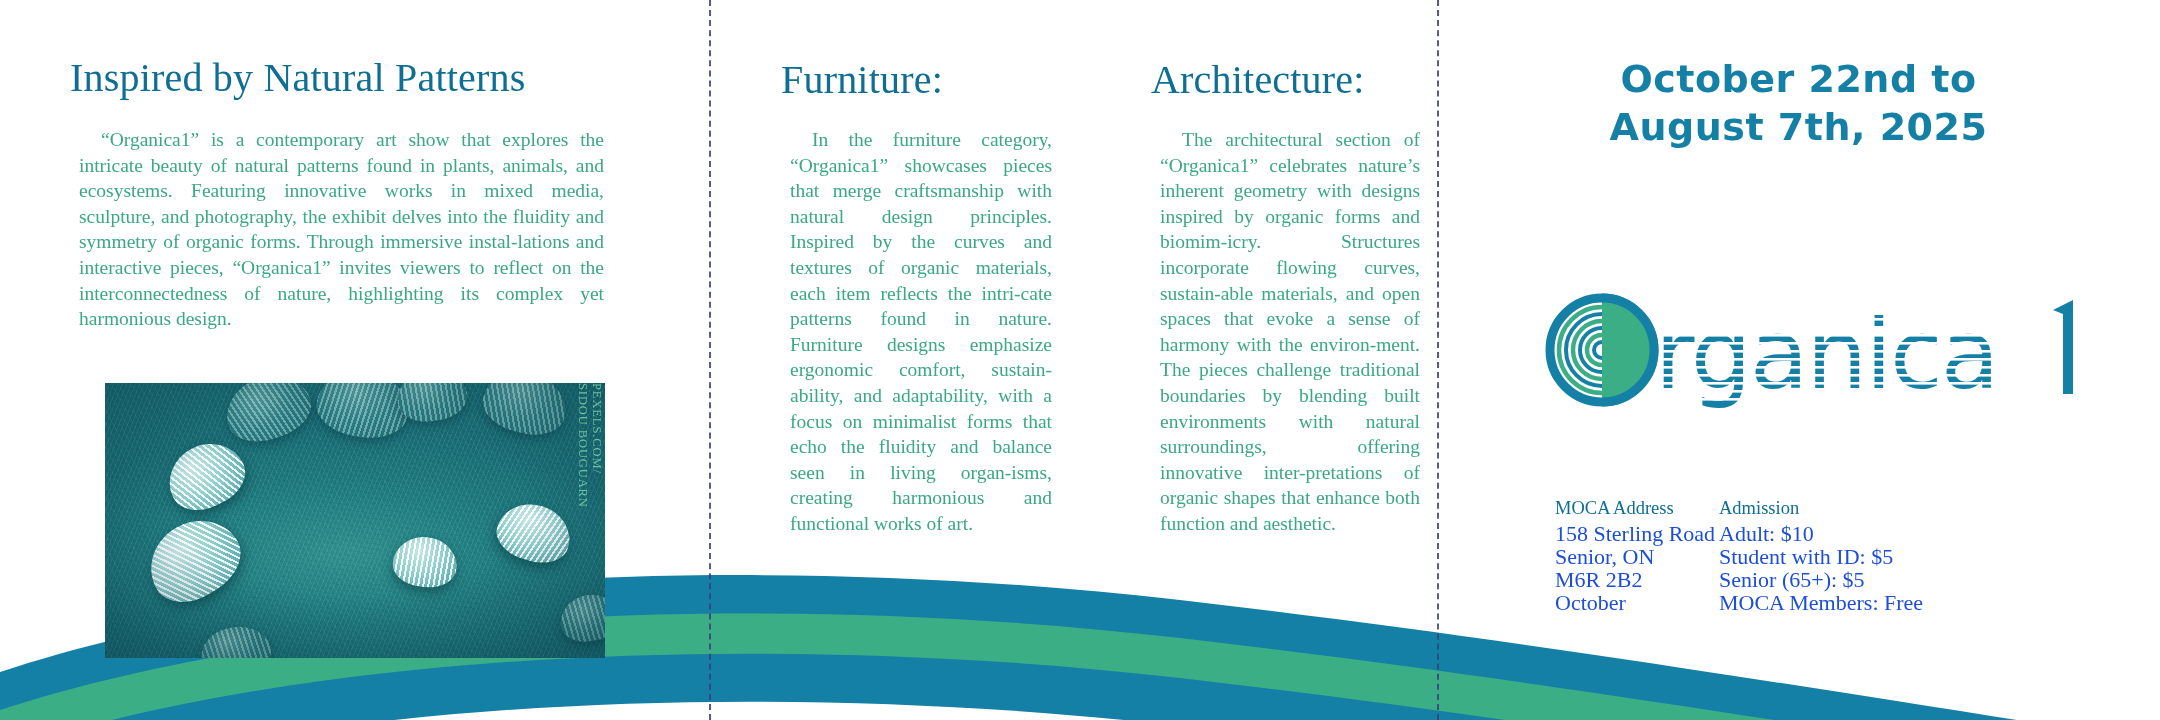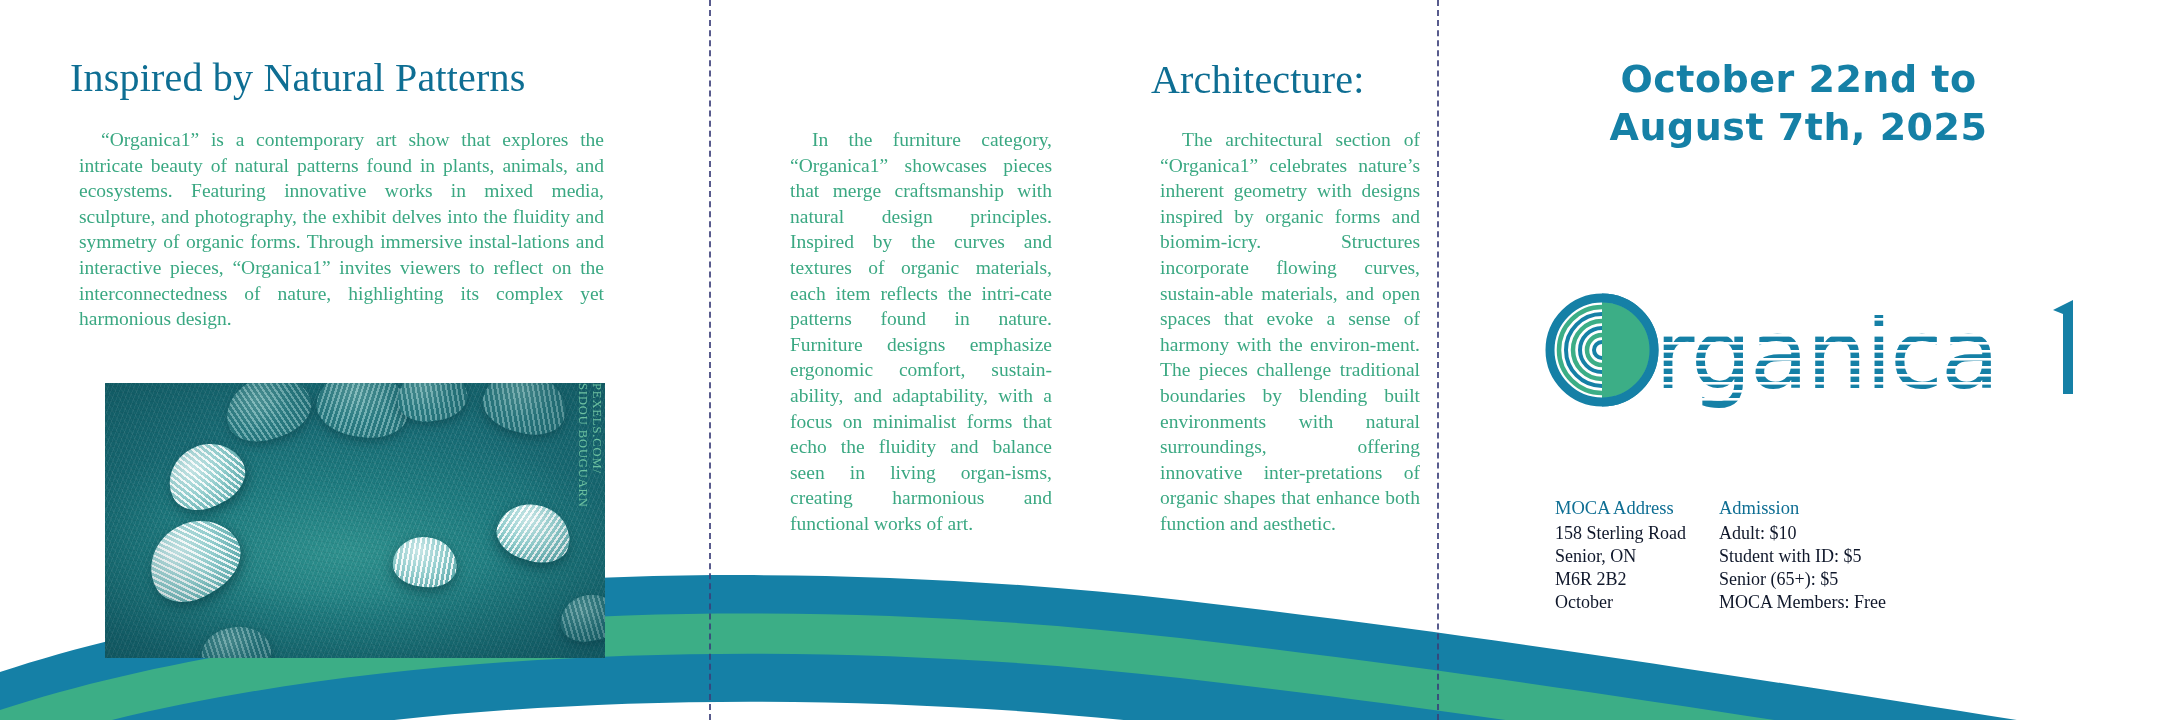--- a/index.html
+++ b/index.html
@@ -150,22 +150,22 @@
   .info .col.c3{width:250px;}
   .info h4{
     margin:0 0 2px 0;
     color:#0e6e93;
     font-size:18.5px;
     font-weight:400;
     line-height:23px;
   }
   .info p{
     margin:0;
-    color:#0f172a;
-    font-size:18px;
+    color:#1d4ed8;
+    font-size:22px;
     line-height:23px;
     white-space:nowrap;
   }
 </style>
 </head>
 <body>
 
 <div class="page">
 
   <svg class="waves" viewBox="0 0 2160 720" preserveAspectRatio="none" aria-hidden="true">
@@ -199,20 +199,21 @@
       <div class="vig"></div>
     </div>
 
     <div class="credit">
       <span>PEXELS.COM/</span>
       <span>SIDOU BOUGUARN</span>
     </div>
   </div>
 
   <div class="panel2">
+    <h2 class="h-title p2-title">Furniture:</h2>
     <p class="body-copy p2-copy"><span class="indent"></span><span>In the furniture category, “Organica1” showcases pieces that merge craftsmanship with natural design principles. Inspired by the curves and textures of organic materials, each item reflects the intri-cate patterns found in nature. Furniture designs emphasize ergonomic comfort, sustain-ability, and adaptability, with a focus on minimalist forms that echo the fluidity and balance seen in living organ-isms, creating harmonious and functional works of art.</span></p>
   </div>
 
   <div class="panel3">
     <h2 class="h-title p3-title">Architecture:</h2>
     <p class="body-copy p3-copy"><span class="indent"></span><span>The architectural section of “Organica1” celebrates nature’s inherent geometry with designs inspired by organic forms and biomim-icry. Structures incorporate flowing curves, sustain-able materials, and open spaces that evoke a sense of harmony with the environ-ment. The pieces challenge traditional boundaries by blending built environments with natural surroundings, offering innovative inter-pretations of organic shapes that enhance both function and aesthetic.</span></p>
   </div>
 
   <div class="panel4">
 

